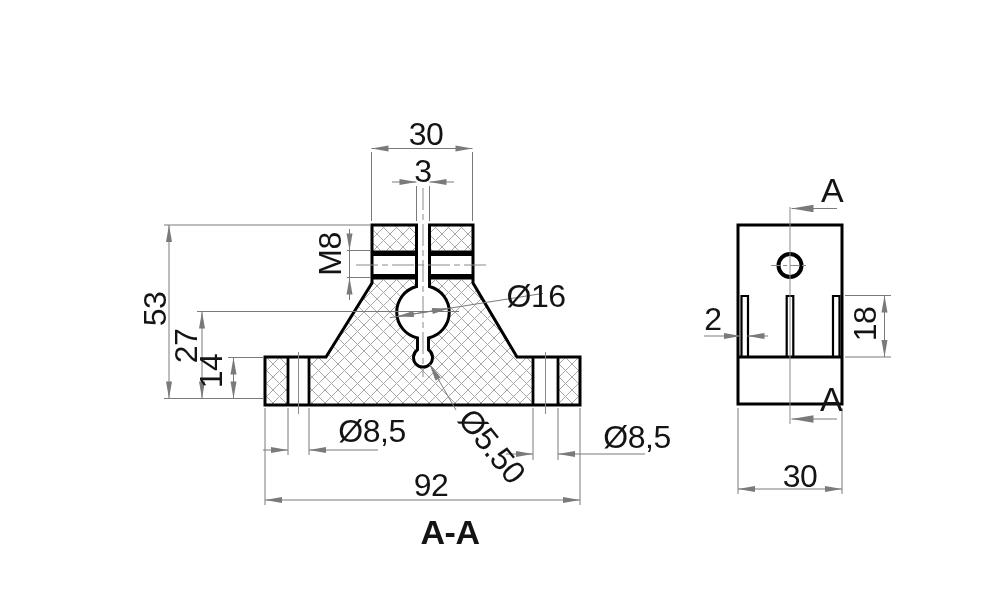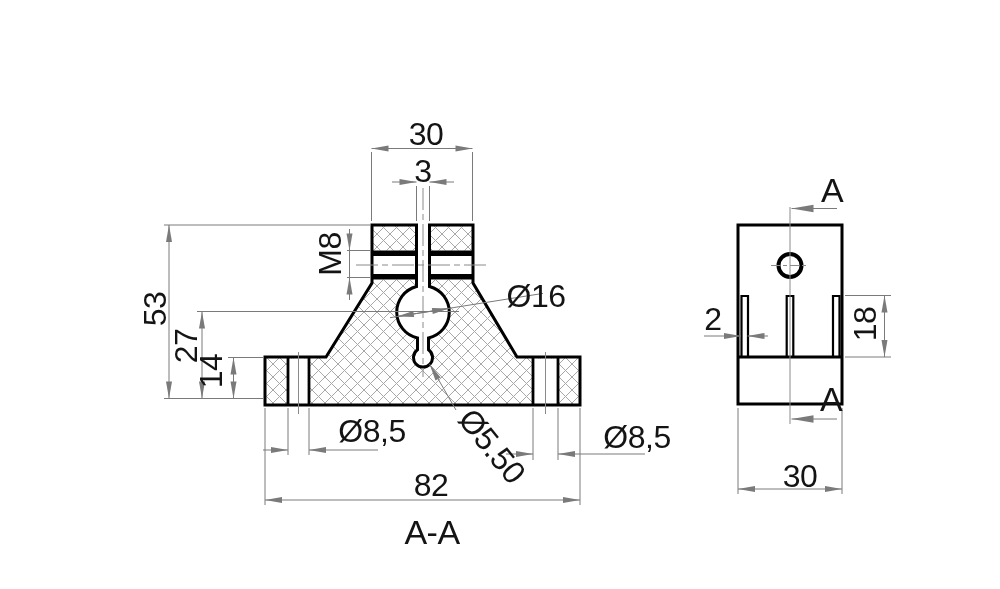--- a/index.html
+++ b/index.html
@@ -152,22 +152,22 @@
 <div class="lbl" style="left:426px;top:134px;">30</div>
 <div class="lbl" style="left:423px;top:171px;">3</div>
 <div class="lbl rot" style="left:330px;top:254px;">M8</div>
 <div class="lbl" style="left:536px;top:296px;">Ø16</div>
 <div class="lbl rot" style="left:155px;top:309px;">53</div>
 <div class="lbl rot" style="left:186px;top:346px;">27</div>
 <div class="lbl rot" style="left:211px;top:371px;">14</div>
 <div class="lbl" style="left:372px;top:431px;">Ø8,5</div>
 <div class="lbl leader-rot" style="left:492px;top:446px;">Ø5.50</div>
 <div class="lbl" style="left:637px;top:437px;">Ø8,5</div>
-<div class="lbl" style="left:431px;top:485px;">82</div>
-<div class="lbl big" style="left:432px;top:532px;">A-A</div>
+<div class="lbl" style="left:431px;top:485px;">92</div>
+<div class="lbl big" style="left:450px;top:532px;font-weight:bold;">A-A</div>
 
 <div class="lbl big" style="left:832px;top:190px;">A</div>
 <div class="lbl" style="left:713px;top:319px;">2</div>
 <div class="lbl rot" style="left:865px;top:324px;">18</div>
 <div class="lbl big" style="left:831px;top:399px;">A</div>
 <div class="lbl" style="left:800px;top:476px;">30</div>
 
 </div>
 
 </body></html>

